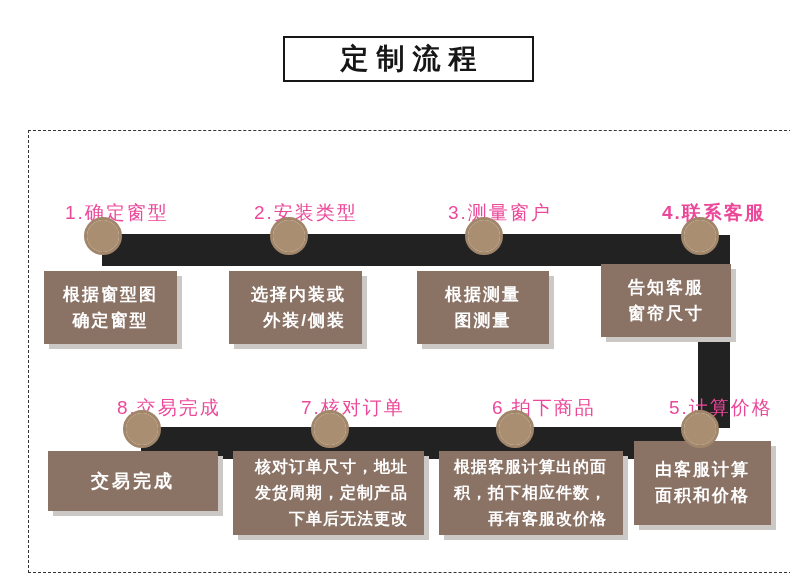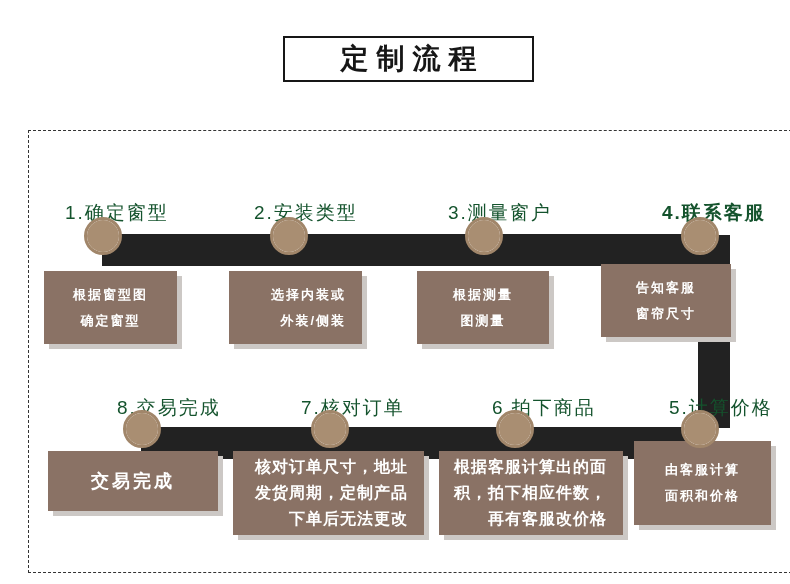--- a/index.html
+++ b/index.html
@@ -42,38 +42,38 @@
 
   
   .connector { position: absolute; background: var(--line, #222); z-index: 1; }
   .line-row1 { left: 86px;  top: 218px; width: 597px; height: 1.5px; }
   .line-row2 { left: 125px; top: 411px; width: 558px; height: 1.5px; }
   .line-vert { left: 682px; top: 219px; width: 1.5px; height: 193px; }
 
   
   .step-label {
     position: absolute; z-index: 2;
-    font-size: 19px; font-weight: 500; letter-spacing: 2px; color: #14532d;
+    font-size: 19px; font-weight: 500; letter-spacing: 2px; color: #ec4899;
     white-space: nowrap;
   }
   .l1 { left: 33px;  top: 168px; }
   .l2 { left: 222px; top: 168px; }
   .l3 { left: 416px; top: 168px; }
   .l4 { left: 630px; top: 168px; font-weight: bold; }
   .l8 { left: 85px;  top: 363px; }
   .l7 { left: 269px; top: 363px; }
   .l6 { left: 460px; top: 363px; }
   .l5 { left: 637px; top: 363px; }
 
   
   .desc-box {
     position: absolute; z-index: 3;
     background: var(--box-bg, #8a7265);
     color: #ffffff; font-weight: 700;
-    font-size: 13px; line-height: 26px; letter-spacing: 2px;
+    font-size: 17px; line-height: 26px; letter-spacing: 2px;
     white-space: pre-line;
     display: flex; flex-direction: column; justify-content: center;
     text-align: center;
     box-shadow: 5px 5px 0 0 #ccc8c5;
   }
   .desc-box.align-left { text-align: right; }
   .b1 { left: 28px;  top: 255px; width: 133px; height: 73px; }
   .b2 { left: 213px; top: 255px; width: 133px; height: 73px; padding-left: 16px; }
   .b3 { left: 401px; top: 255px; width: 132px; height: 73px; }
   .b4 { left: 585px; top: 248px; width: 130px; height: 73px; }

